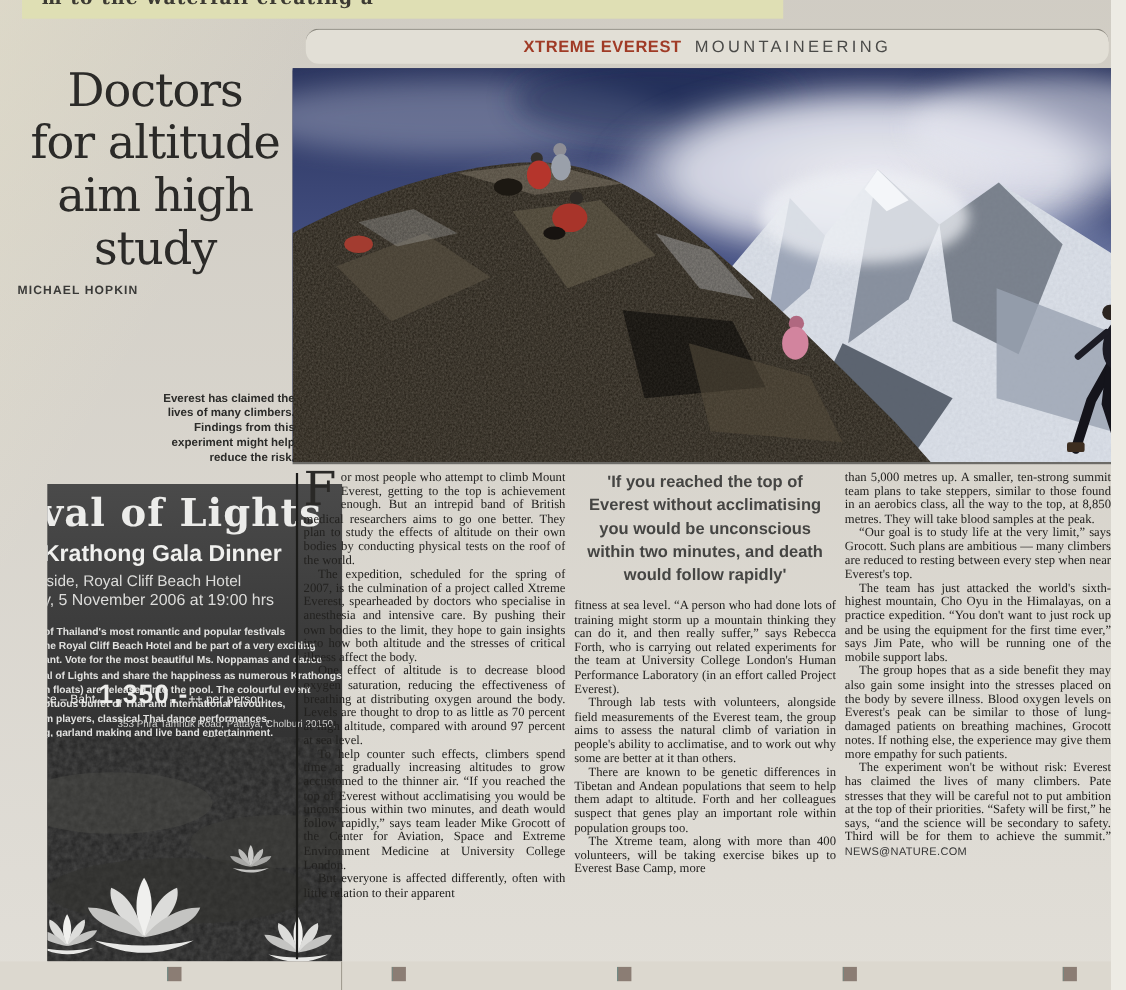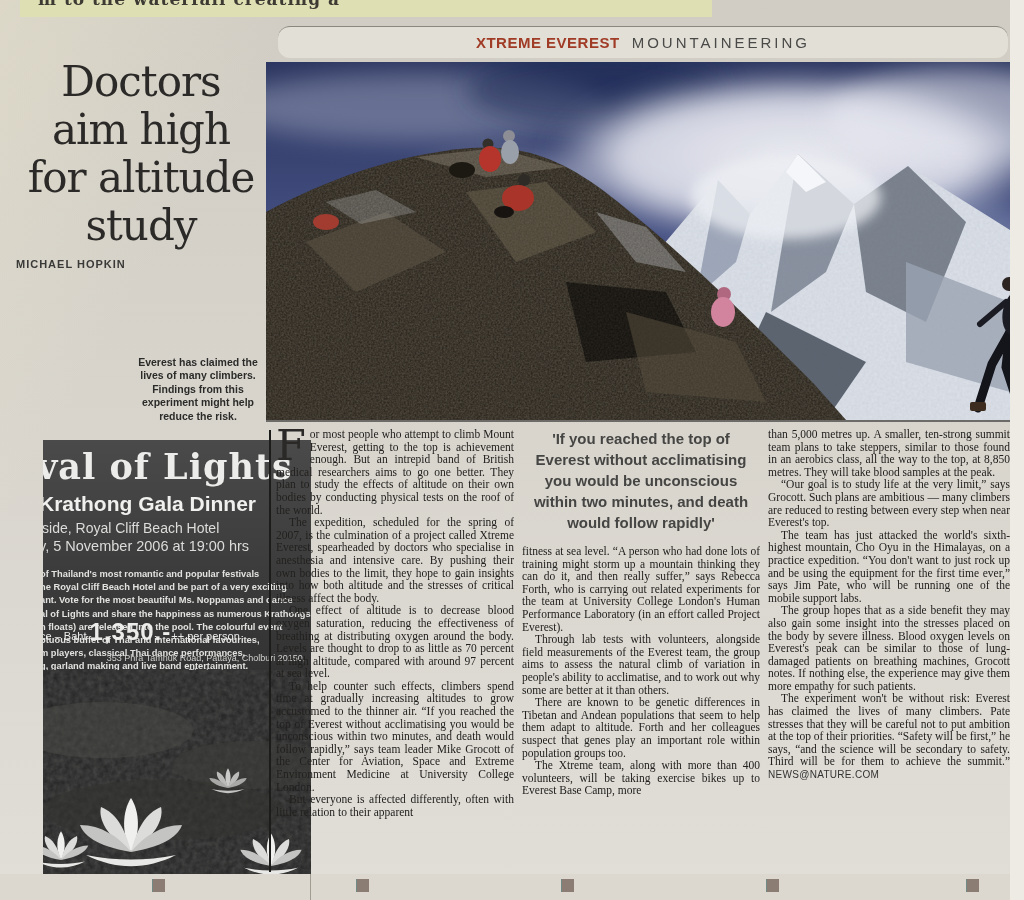--- a/index.html
+++ b/index.html
@@ -22,21 +22,21 @@
   .headline{position:absolute;left:16px;top:58px;width:250px;text-align:center;
         font-family:"DejaVu Serif",serif;font-size:42px;line-height:48px;color:#2b2a28;letter-spacing:-1px;}
   .headline span{display:block;}
   .byline{position:absolute;left:16px;top:258px;width:250px;text-align:left;
         font-family:"Liberation Sans",sans-serif;font-weight:bold;font-size:11px;letter-spacing:1px;color:#3a3a38;}
   
   .photo{position:absolute;left:266px;top:62px;width:744px;height:358px;background:#36406b;
         box-shadow:0 2px 0 rgba(20,20,20,.55), inset 0 0 0 1px rgba(30,30,40,.4);}
   .photo svg{display:block;}
   
-  .caption{position:absolute;left:128px;top:356px;width:140px;text-align:center;
+  .caption{position:absolute;left:128px;top:356px;width:140px;text-align:right;
         font-family:"Liberation Sans",sans-serif;font-weight:bold;font-size:10.5px;line-height:1.28;color:#2b2b29;}
   
   .ad{position:absolute;left:0;top:440px;width:268px;height:434px;overflow:hidden;color:#e6e6e4;
         background:linear-gradient(180deg,#4a4a4a 0%,#3c3c3c 30%,#303030 60%,#262626 100%);margin-left:43px;}
   .ad-title{position:absolute;left:-6px;top:6px;white-space:nowrap;font-family:"DejaVu Serif",serif;
         font-weight:bold;font-size:35px;letter-spacing:1px;color:#ececea;}
   .ad-subtitle{position:absolute;left:-4px;top:52px;white-space:nowrap;font-family:"Liberation Sans",sans-serif;
         font-weight:bold;font-size:21px;color:#f0f0ee;}
   .ad-venue{position:absolute;left:-4px;top:80px;white-space:nowrap;font-family:"Liberation Sans",sans-serif;
         font-size:14px;color:#dcdcda;}
@@ -81,22 +81,22 @@
     <div class="top-strip-text">m to the waterfall creating a</div>
   </div>
 
   <div class="kicker">
     <span class="kicker-brand">XTREME EVEREST</span>
     <span class="kicker-section">MOUNTAINEERING</span>
   </div>
 
   <h1 class="headline" style="margin:0;font-weight:normal;">
     <span>Doctors</span>
+    <span>for altitude</span>
     <span>aim high</span>
-    <span>for altitude</span>
     <span>study</span>
   </h1>
   <div class="byline">MICHAEL HOPKIN</div>
 
   <div class="photo">
     <svg width="744" height="358" viewBox="0 0 744 358">
       <defs>
         <linearGradient id="sky" x1="0" y1="0" x2="0.4" y2="1">
           <stop offset="0" stop-color="#27315c"></stop>
             <stop offset="0.5" stop-color="#3e4a7d"></stop>

